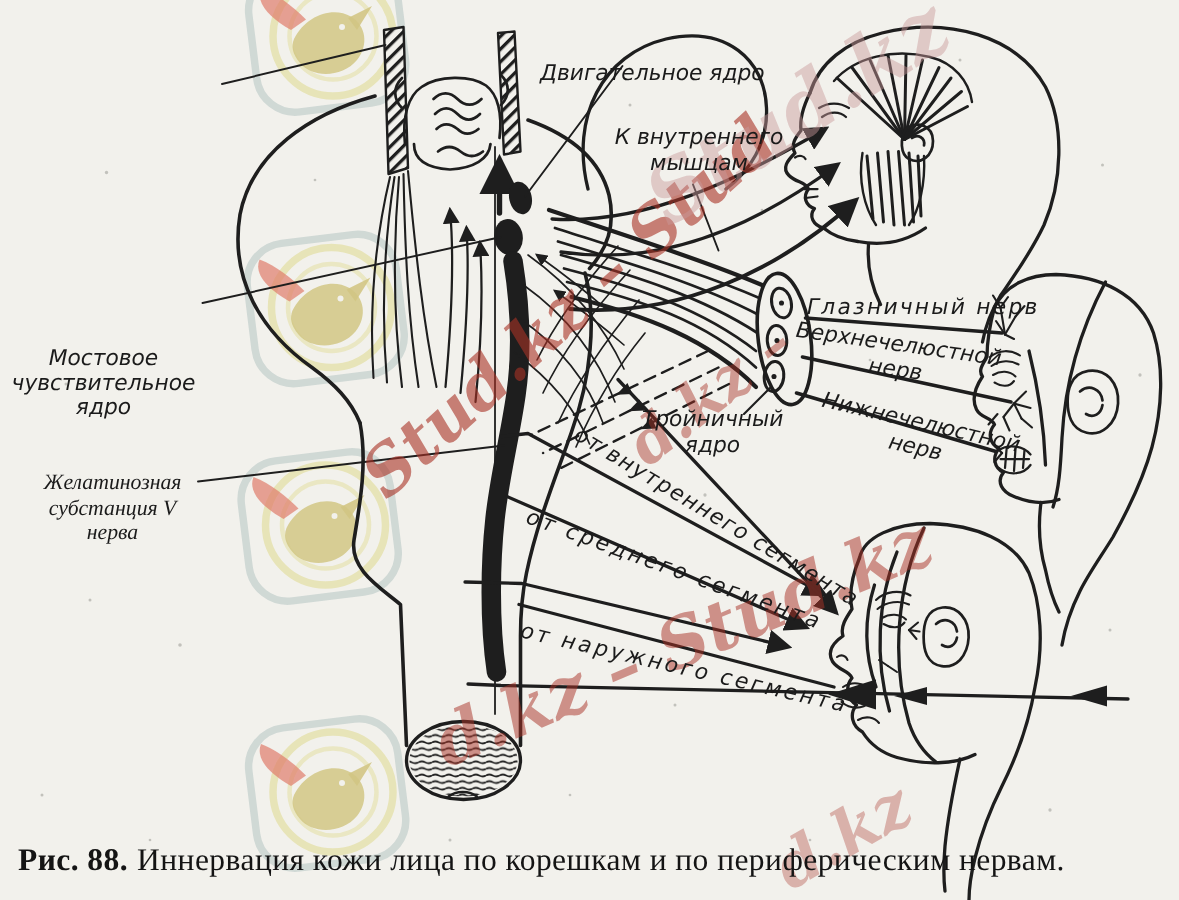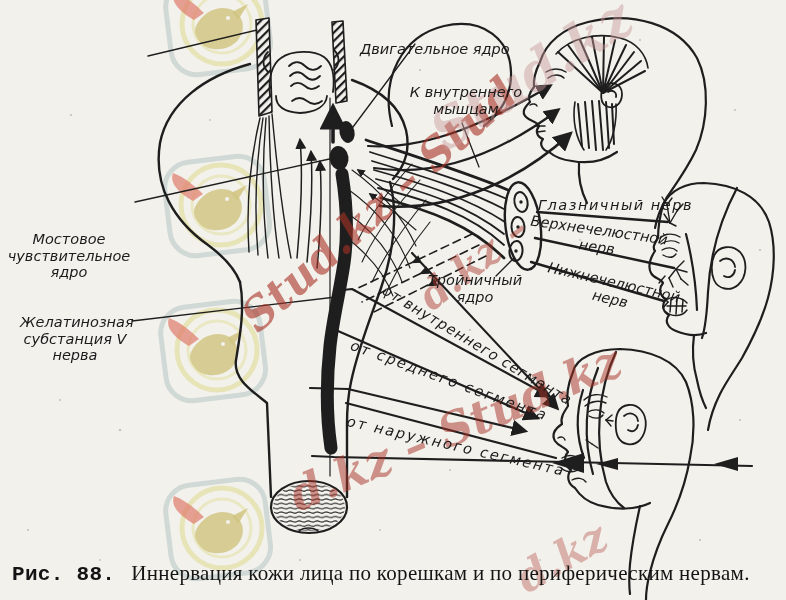--- a/index.html
+++ b/index.html
@@ -6,31 +6,31 @@
   .page{position:relative;width:786px;height:600px;background:#f2f1ec;overflow:hidden;
         font-family:"DejaVu Sans",sans-serif;}
   .page svg{position:absolute;left:0;top:0;}
   .lbl{position:absolute;z-index:3;font:italic 500 14.5px/1.15 "DejaVu Sans",sans-serif;
        color:#1b1b1b;text-align:center;}
   .nowrap{white-space:nowrap;}
   #lbl-midbrain{left:16px;top:44px;width:132px;}
   #lbl-motor{left:360px;top:23px;margin-top:18px;}
   #lbl-chew{left:402px;top:84px;width:128px;}
   #lbl-pontine{left:2px;top:192px;width:134px;margin-top:39px;}
-  #lbl-gelat{left:20px;top:314px;width:110px;}
+  #lbl-gelat{left:20px;top:314px;width:110px;font-family:Liberation Serif, serif;}
   #lbl-opht{left:538px;top:197px;letter-spacing:1.5px;}
   #lbl-maxi{left:527px;top:222px;width:142px;transform:rotate(8deg);}
   #lbl-mand{left:540px;top:274px;width:144px;transform:rotate(13deg);}
   #lbl-gang{left:428px;top:272px;width:94px;}
   #lbl-seg-in{left:388px;top:282px;transform-origin:0 0;transform:rotate(31deg);letter-spacing:1px;}
   #lbl-seg-mid{left:354px;top:337px;transform-origin:0 0;transform:rotate(20deg);letter-spacing:2px;}
   #lbl-seg-out{left:349px;top:413px;transform-origin:0 0;transform:rotate(13deg);letter-spacing:2px;}
   .caption{position:absolute;z-index:3;left:12px;top:561px;width:760px;
            font-family:"Liberation Serif",serif;font-size:21px;color:#141414;letter-spacing:.3px;}
-  .caption b{font-weight:bold;margin-right:16px;font-family:Liberation Mono, monospace;}
+  .caption b{font-weight:bold;margin-right:6px;}
   .wm{font-family:"DejaVu Serif",serif;font-style:italic;font-weight:bold;}
 </style>
 </head>
 <body>
 
 <div class="page">
 
 <svg width="786" height="600" viewBox="0 0 786 600">
   <defs>
     <pattern id="h45" width="6" height="6" patternUnits="userSpaceOnUse" patternTransform="rotate(45)">

